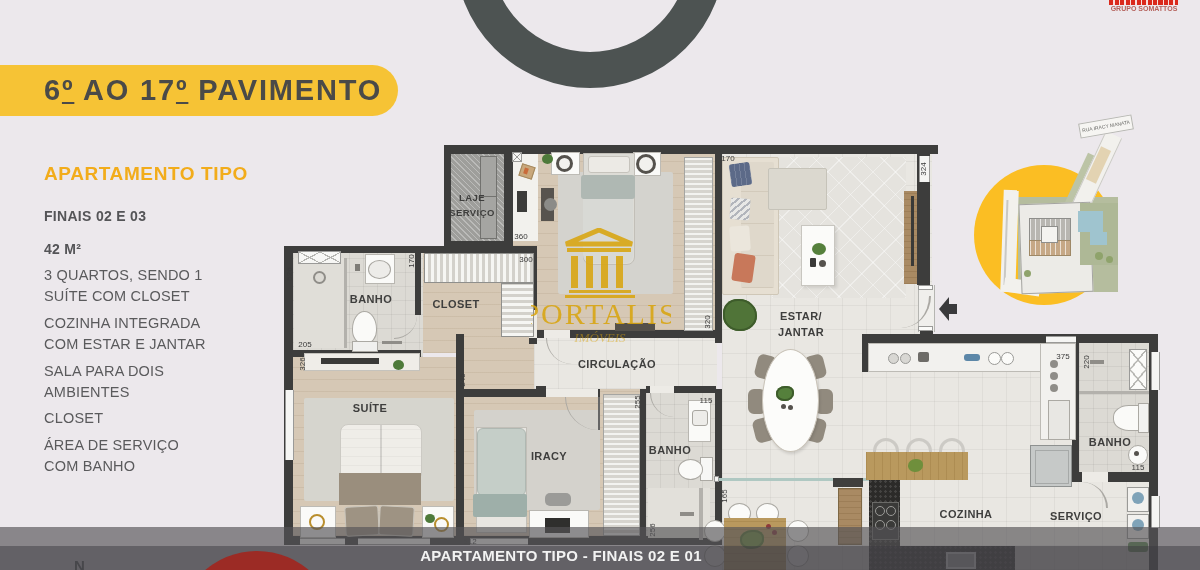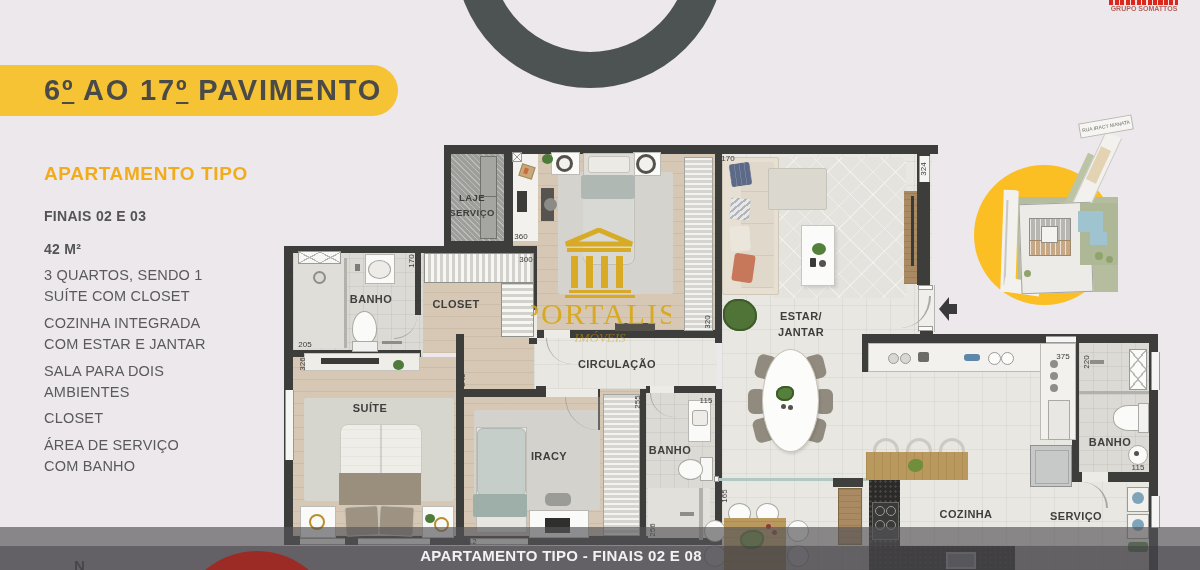--- a/index.html
+++ b/index.html
@@ -373,13 +373,13 @@
 <div class="a" style="left:1095px;top:252px;width:8px;height:8px;background:#8FA36B;border-radius:50%;"></div>
 <div class="a" style="left:1106px;top:256px;width:7px;height:7px;background:#8FA36B;border-radius:50%;"></div>
 <div class="a" style="left:1024px;top:270px;width:7px;height:7px;background:#8FA36B;border-radius:50%;"></div>
 <div class="a" style="left:1079px;top:119px;width:52px;height:13px;background:#F6F5F2;border:1px solid #B5B5B1;transform:rotate(-10deg);
      font-size:5px;color:#6A6A67;text-align:center;line-height:13px;letter-spacing:0;">RUA IRACY MANATA</div>
 
 <div class="a" style="left:0;top:527px;width:1200px;height:43px;background:rgba(85,83,87,.66);"></div>
 <div class="a" style="left:0;top:546px;width:1200px;height:24px;background:rgba(58,56,62,.48);"></div>
 <div class="a" style="left:177px;top:551px;width:160px;height:160px;border-radius:50%;background:#9C2B25;"></div>
 <div class="a" style="left:74px;top:557px;font-size:15px;font-weight:bold;color:#47474B;">N</div>
-<div class="a" style="left:561px;top:547px;transform:translateX(-50%);font-size:15px;font-weight:bold;color:#F2F2F2;letter-spacing:.3px;white-space:nowrap;">APARTAMENTO TIPO - FINAIS 02 E 08</div>
+<div class="a" style="left:561px;top:547px;transform:translateX(-50%);font-size:15px;font-weight:bold;color:#F2F2F2;letter-spacing:.3px;white-space:nowrap;">APARTAMENTO TIPO - FINAIS 02 E 01</div>
 
 </body></html>

